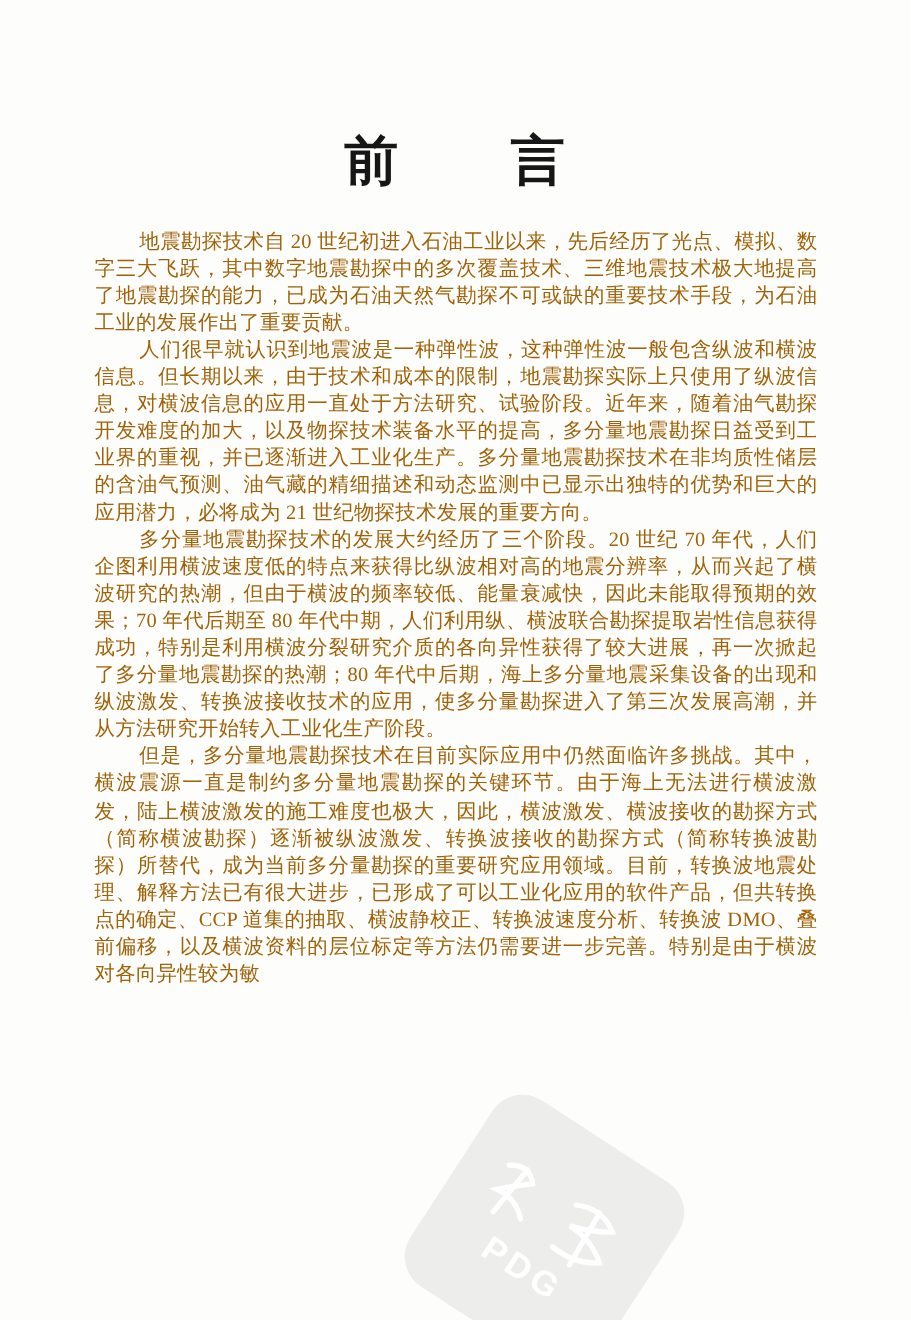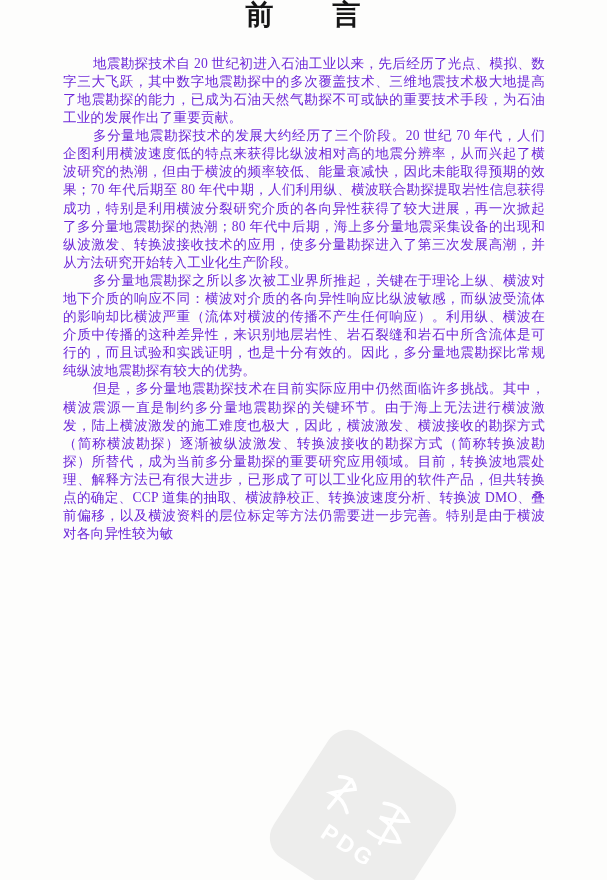--- a/index.html
+++ b/index.html
@@ -11,41 +11,42 @@
     position: relative;
     width: 607px;
     height: 880px;
     background: #fdfdfc;
     overflow: hidden;
     font-family: "Liberation Serif", "DejaVu Serif", serif;
     color: #1e1e1e;
   }
   .title {
     margin: 0;
+    padding-top: 88px;
     text-align: center;
-    font-size: 28px;
+    font-size: 36px;
     font-weight: bold;
     letter-spacing: 1px;
     color: #161616;
     line-height: 1.1;
   }
   .body-text {
     position: relative;
     z-index: 2;
     margin-top: 24px;
     padding: 0 62px 0 63px;
   }
   .body-text p {
     margin: 0;
     font-size: 13.6px;
     line-height: 18.1px;
     text-align: justify;
     text-indent: 2.2em;
     letter-spacing: 0.2px;
-    color: #6d28d9;
+    color: #a16207;
   }
   
   .watermark {
     position: absolute;
     left: 289px;
     top: 749px;
     width: 148px;
     height: 148px;
     background: #ededec;
     border-radius: 24px;
@@ -72,22 +73,22 @@
 </style>
 </head>
 <body>
 
 <div class="page">
 
   <h1 class="title">前　　言</h1>
 
   <div class="body-text">
     <p>地震勘探技术自 20 世纪初进入石油工业以来，先后经历了光点、模拟、数字三大飞跃，其中数字地震勘探中的多次覆盖技术、三维地震技术极大地提高了地震勘探的能力，已成为石油天然气勘探不可或缺的重要技术手段，为石油工业的发展作出了重要贡献。</p>
+    <p>人们很早就认识到地震波是一种弹性波，这种弹性波一般包含纵波和横波信息。但长期以来，由于技术和成本的限制，地震勘探实际上只使用了纵波信息，对横波信息的应用一直处于方法研究、试验阶段。近年来，随着油气勘探开发难度的加大，以及物探技术装备水平的提高，多分量地震勘探日益受到工业界的重视，并已逐渐进入工业化生产。多分量地震勘探技术在非均质性储层的含油气预测、油气藏的精细描述和动态监测中已显示出独特的优势和巨大的应用潜力，必将成为 21 世纪物探技术发展的重要方向。</p>
     <p>多分量地震勘探技术的发展大约经历了三个阶段。20 世纪 70 年代，人们企图利用横波速度低的特点来获得比纵波相对高的地震分辨率，从而兴起了横波研究的热潮，但由于横波的频率较低、能量衰减快，因此未能取得预期的效果；70 年代后期至 80 年代中期，人们利用纵、横波联合勘探提取岩性信息获得成功，特别是利用横波分裂研究介质的各向异性获得了较大进展，再一次掀起了多分量地震勘探的热潮；80 年代中后期，海上多分量地震采集设备的出现和纵波激发、转换波接收技术的应用，使多分量勘探进入了第三次发展高潮，并从方法研究开始转入工业化生产阶段。</p>
-    <p>多分量地震勘探之所以多次被工业界所推起，关键在于理论上纵、横波对地下介质的响应不同：横波对介质的各向异性响应比纵波敏感，而纵波受流体的影响却比横波严重（流体对横波的传播不产生任何响应）。利用纵、横波在介质中传播的这种差异性，来识别地层岩性、岩石裂缝和岩石中所含流体是可行的，而且试验和实践证明，也是十分有效的。因此，多分量地震勘探比常规纯纵波地震勘探有较大的优势。</p>
     <p>但是，多分量地震勘探技术在目前实际应用中仍然面临许多挑战。其中，横波震源一直是制约多分量地震勘探的关键环节。由于海上无法进行横波激发，陆上横波激发的施工难度也极大，因此，横波激发、横波接收的勘探方式（简称横波勘探）逐渐被纵波激发、转换波接收的勘探方式（简称转换波勘探）所替代，成为当前多分量勘探的重要研究应用领域。目前，转换波地震处理、解释方法已有很大进步，已形成了可以工业化应用的软件产品，但共转换点的确定、CCP 道集的抽取、横波静校正、转换波速度分析、转换波 DMO、叠前偏移，以及横波资料的层位标定等方法仍需要进一步完善。特别是由于横波对各向异性较为敏</p>
   </div>
 
   <div class="watermark">
     <svg class="wm-glyphs" width="110" height="52" viewBox="0 0 110 52" aria-hidden="true">
       <g fill="none" stroke="#ffffff" stroke-width="3.5" stroke-linecap="round">
         <path d="M10 12 Q 22 4, 30 14 Q 20 22, 12 30 Q 26 28, 36 38"></path>
         <path d="M22 8 L 18 44"></path>
         <path d="M62 10 Q 78 2, 92 12 Q 80 20, 66 24 Q 84 24, 96 34 Q 82 44, 64 42"></path>
         <path d="M78 6 L 80 46"></path>

